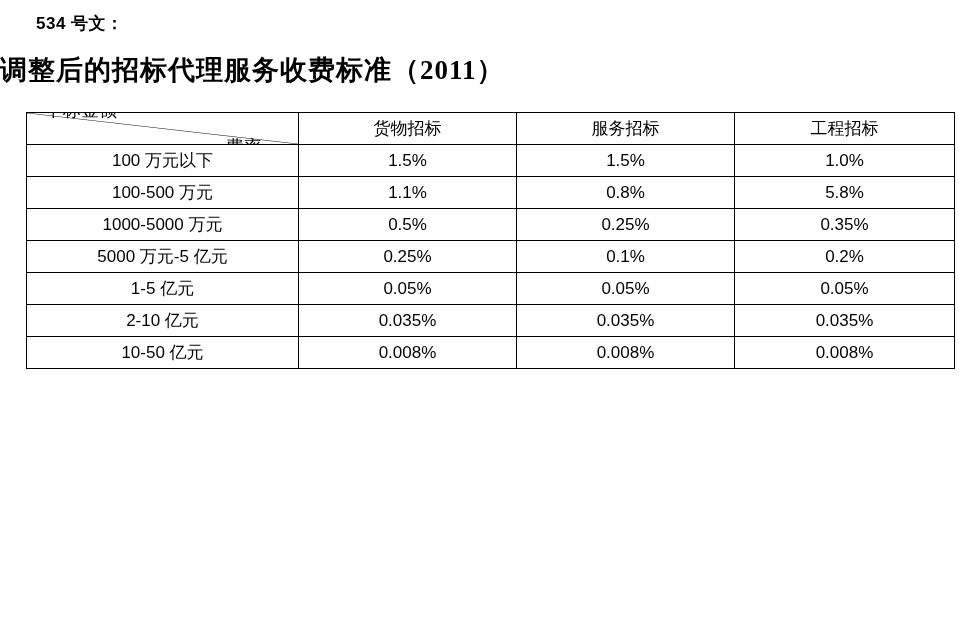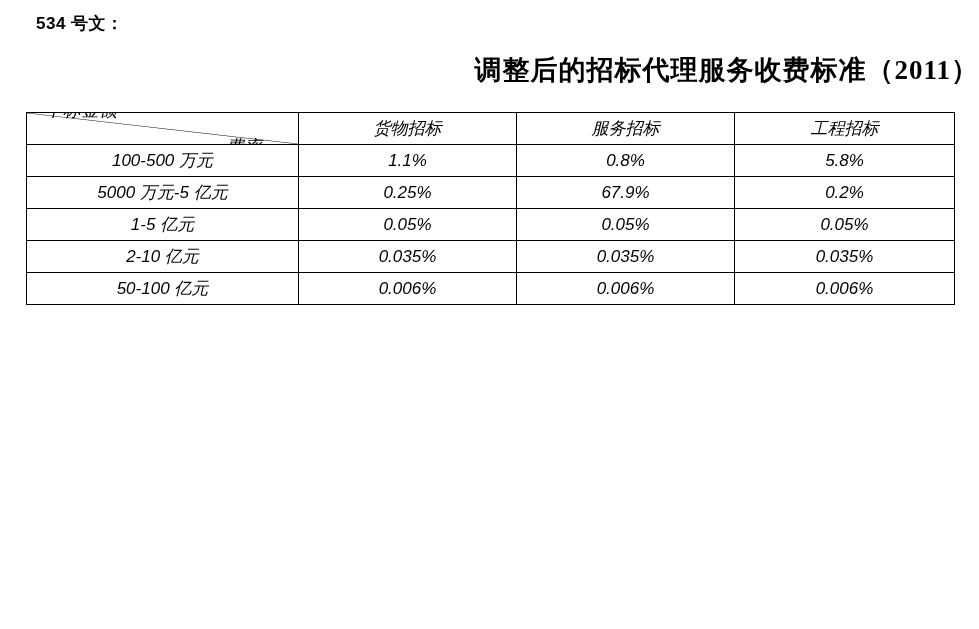--- a/index.html
+++ b/index.html
@@ -27,37 +27,36 @@
     font-family: "Liberation Sans", sans-serif;
     font-size: 17px;
     font-weight: bold;
     letter-spacing: 0.5px;
   }
   .doc-title {
     position: absolute;
     left: 0;
     top: 52px;
     width: 979px;
-    text-align: right;
+    text-align: left;
     font-family: "Liberation Serif", serif;
     font-size: 27px;
     font-weight: bold;
     letter-spacing: 1px;
   }
   .table-wrap {
     position: absolute;
     left: 26px;
     top: 112px;
     width: 928px;
   }
   table.fee-table {
     border-collapse: collapse;
     width: 928px;
     table-layout: fixed;
-    font-style: italic;
   }
   table.fee-table td,
   table.fee-table th {
     border: 1px solid #000000;
     font-family: "Liberation Sans", sans-serif;
     font-size: 17px;
     font-weight: normal;
     text-align: center;
     vertical-align: middle;
     padding: 0;
@@ -140,46 +139,58 @@
             <span class="lbl-rate">费率</span>
             <span class="lbl-amount">中标金额</span>
           </th>
           <th class="head-cell">货物招标</th>
           <th class="head-cell">服务招标</th>
           <th class="head-cell">工程招标</th>
         </tr>
       </thead>
       <tbody>
         <tr>
+          <td class="row-label">100 万元以下</td>
+          <td class="data-cell">1.5%</td>
+          <td class="data-cell">1.5%</td>
+          <td class="data-cell">1.0%</td>
+        </tr>
+        <tr>
           <td class="row-label">100-500 万元</td>
           <td class="data-cell">1.1%</td>
           <td class="data-cell">0.8%</td>
           <td class="data-cell">5.8%</td>
         </tr>
         <tr>
+          <td class="row-label">1000-5000 万元</td>
+          <td class="data-cell">0.5%</td>
+          <td class="data-cell">0.25%</td>
+          <td class="data-cell">0.35%</td>
+        </tr>
+        <tr>
           <td class="row-label">5000 万元-5 亿元</td>
           <td class="data-cell">0.25%</td>
-          <td class="data-cell">67.9%</td>
+          <td class="data-cell">0.1%</td>
           <td class="data-cell">0.2%</td>
         </tr>
         <tr>
           <td class="row-label">1-5 亿元</td>
           <td class="data-cell">0.05%</td>
           <td class="data-cell">0.05%</td>
           <td class="data-cell">0.05%</td>
         </tr>
         <tr>
           <td class="row-label">2-10 亿元</td>
           <td class="data-cell">0.035%</td>
           <td class="data-cell">0.035%</td>
           <td class="data-cell">0.035%</td>
         </tr>
         <tr>
-          <td class="row-label">50-100 亿元</td>
-          <td class="data-cell">0.006%</td>
-          <td class="data-cell">0.006%</td>
-          <td class="data-cell">0.006%</td>
+          <td class="row-label">10-50 亿元</td>
+          <td class="data-cell">0.008%</td>
+          <td class="data-cell">0.008%</td>
+          <td class="data-cell">0.008%</td>
         </tr>
       </tbody>
     </table>
   </div>
 
 </div>
 
 </body></html>

